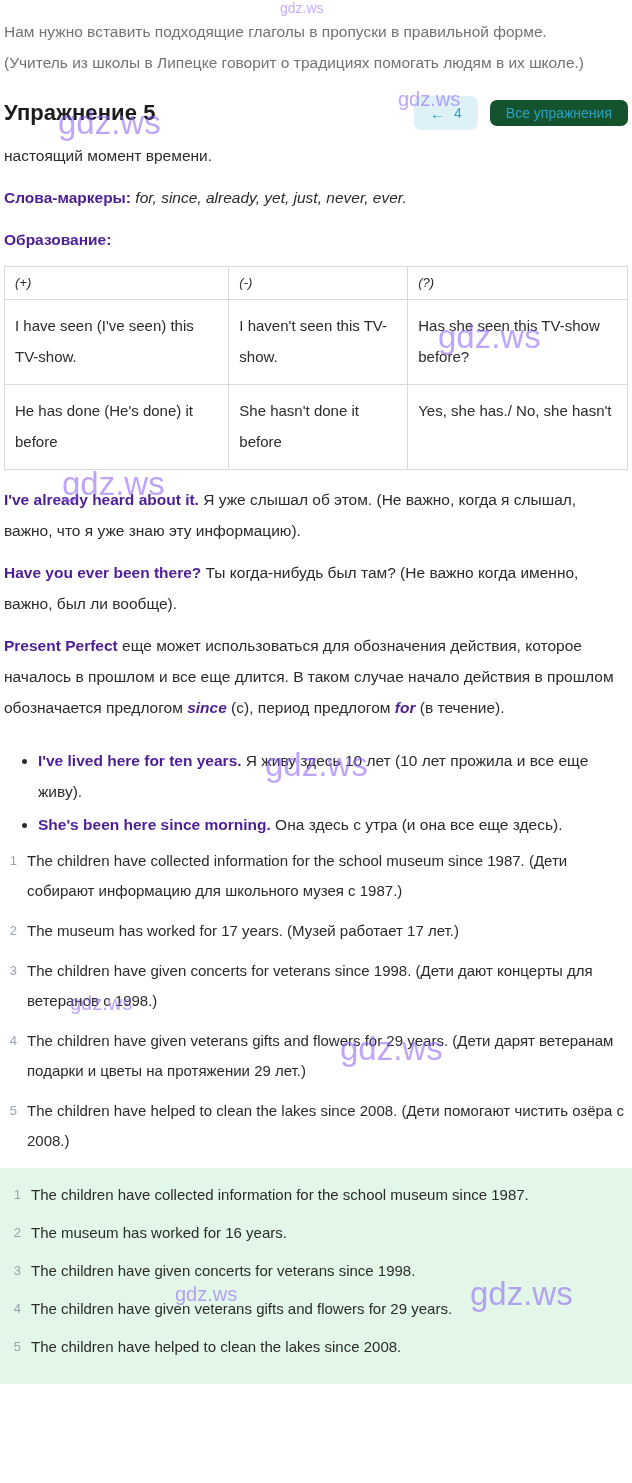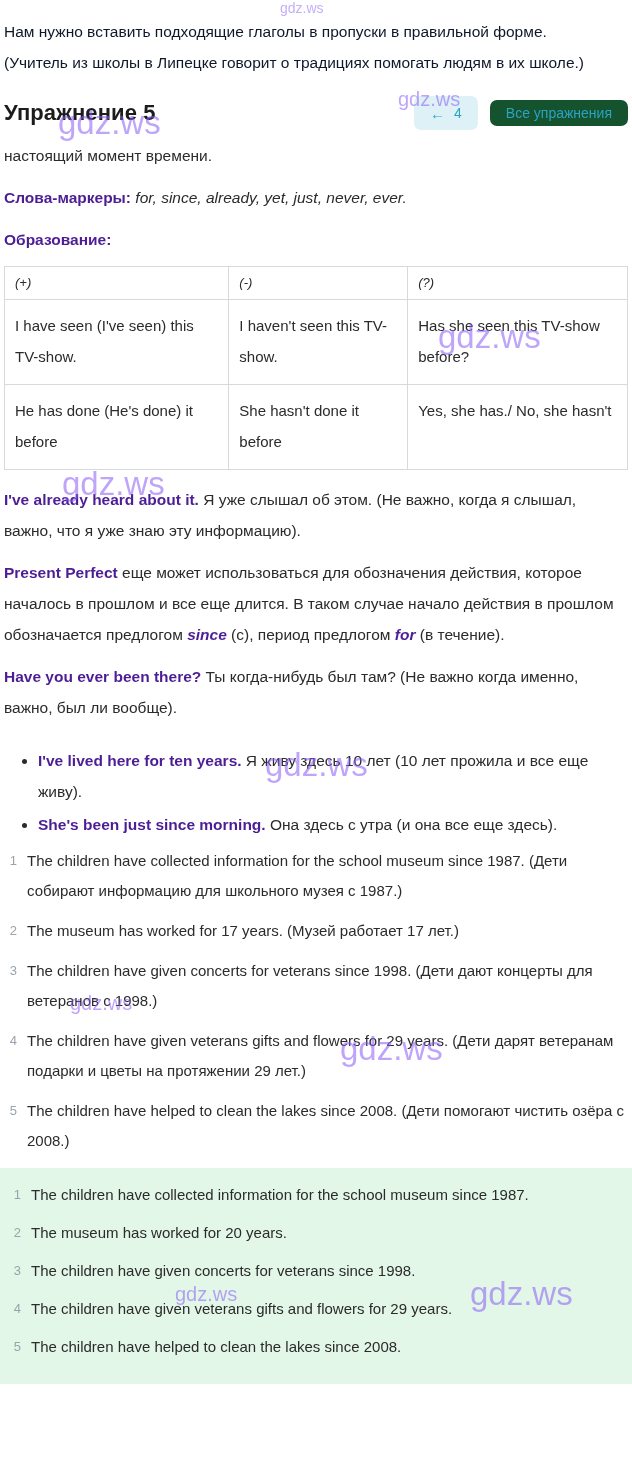--- a/index.html
+++ b/index.html
@@ -16,21 +16,21 @@
   .page {
     width: 632px;
     min-height: 1483px;
     position: relative;
     overflow: hidden;
   }
   .intro {
     padding: 16px 0 0 4px;
     font-size: 15.5px;
     line-height: 31px;
-    color: #0f172a;
+    color: #737373;
   }
   .ex-head {
     display: flex;
     align-items: center;
     justify-content: space-between;
     padding: 18px 4px 10px 4px;
   }
   .ex-title {
     font-size: 22px;
     font-weight: 700;
@@ -200,33 +200,33 @@
         <td>Yes, she has./ No, she hasn't</td>
       </tr>
     </tbody>
       </table>
 
     <p>
       <b>I've already heard about it.</b><span> Я уже слышал об этом. (Не важно, когда я слышал, важно, что я уже знаю эту информацию).</span>
     </p>
 
     <p>
+      <b>Have you ever been there?</b><span> Ты когда-нибудь был там? (Не важно когда именно, важно, был ли вообще).</span>
+    </p>
+
+    <p>
       <b>Present Perfect</b><span> еще может использоваться для обозначения действия, которое началось в прошлом и все еще длится. В таком случае начало действия в прошлом обозначается предлогом </span><b><i>since</i></b><span> (с), период предлогом </span><b><i>for</i></b><span> (в течение).</span>
-    </p>
-
-    <p>
-      <b>Have you ever been there?</b><span> Ты когда-нибудь был там? (Не важно когда именно, важно, был ли вообще).</span>
     </p>
 
     <ul class="bullets">
       <li>
         <b>I've lived here for ten years.</b><span> Я живу здесь 10 лет (10 лет прожила и все еще живу).</span>
       </li>
       <li>
-        <b>She's been just since morning.</b><span> Она здесь с утра (и она все еще здесь).</span>
+        <b>She's been here since morning.</b><span> Она здесь с утра (и она все еще здесь).</span>
       </li>
     </ul>
   </div>
 
   <div class="answers">
     <div class="ans-row">
       <span class="ans-num">1</span>
       <span>The children have collected information for the school museum since 1987. (Дети собирают информацию для школьного музея с 1987.)</span>
     </div>
     <div class="ans-row">
@@ -247,21 +247,21 @@
     </div>
   </div>
 
   <div class="green-box">
     <div class="ans-row">
       <span class="ans-num">1</span>
       <span>The children have collected information for the school museum since 1987.</span>
     </div>
     <div class="ans-row">
       <span class="ans-num">2</span>
-      <span>The museum has worked for 20 years.</span>
+      <span>The museum has worked for 16 years.</span>
     </div>
     <div class="ans-row">
       <span class="ans-num">3</span>
       <span>The children have given concerts for veterans since 1998.</span>
     </div>
     <div class="ans-row">
       <span class="ans-num">4</span>
       <span>The children have given veterans gifts and flowers for 29 years.</span>
     </div>
     <div class="ans-row">

